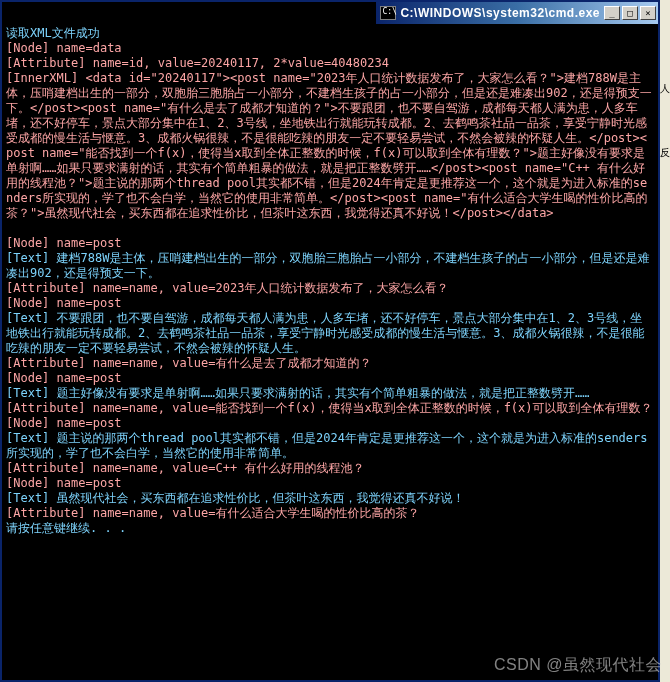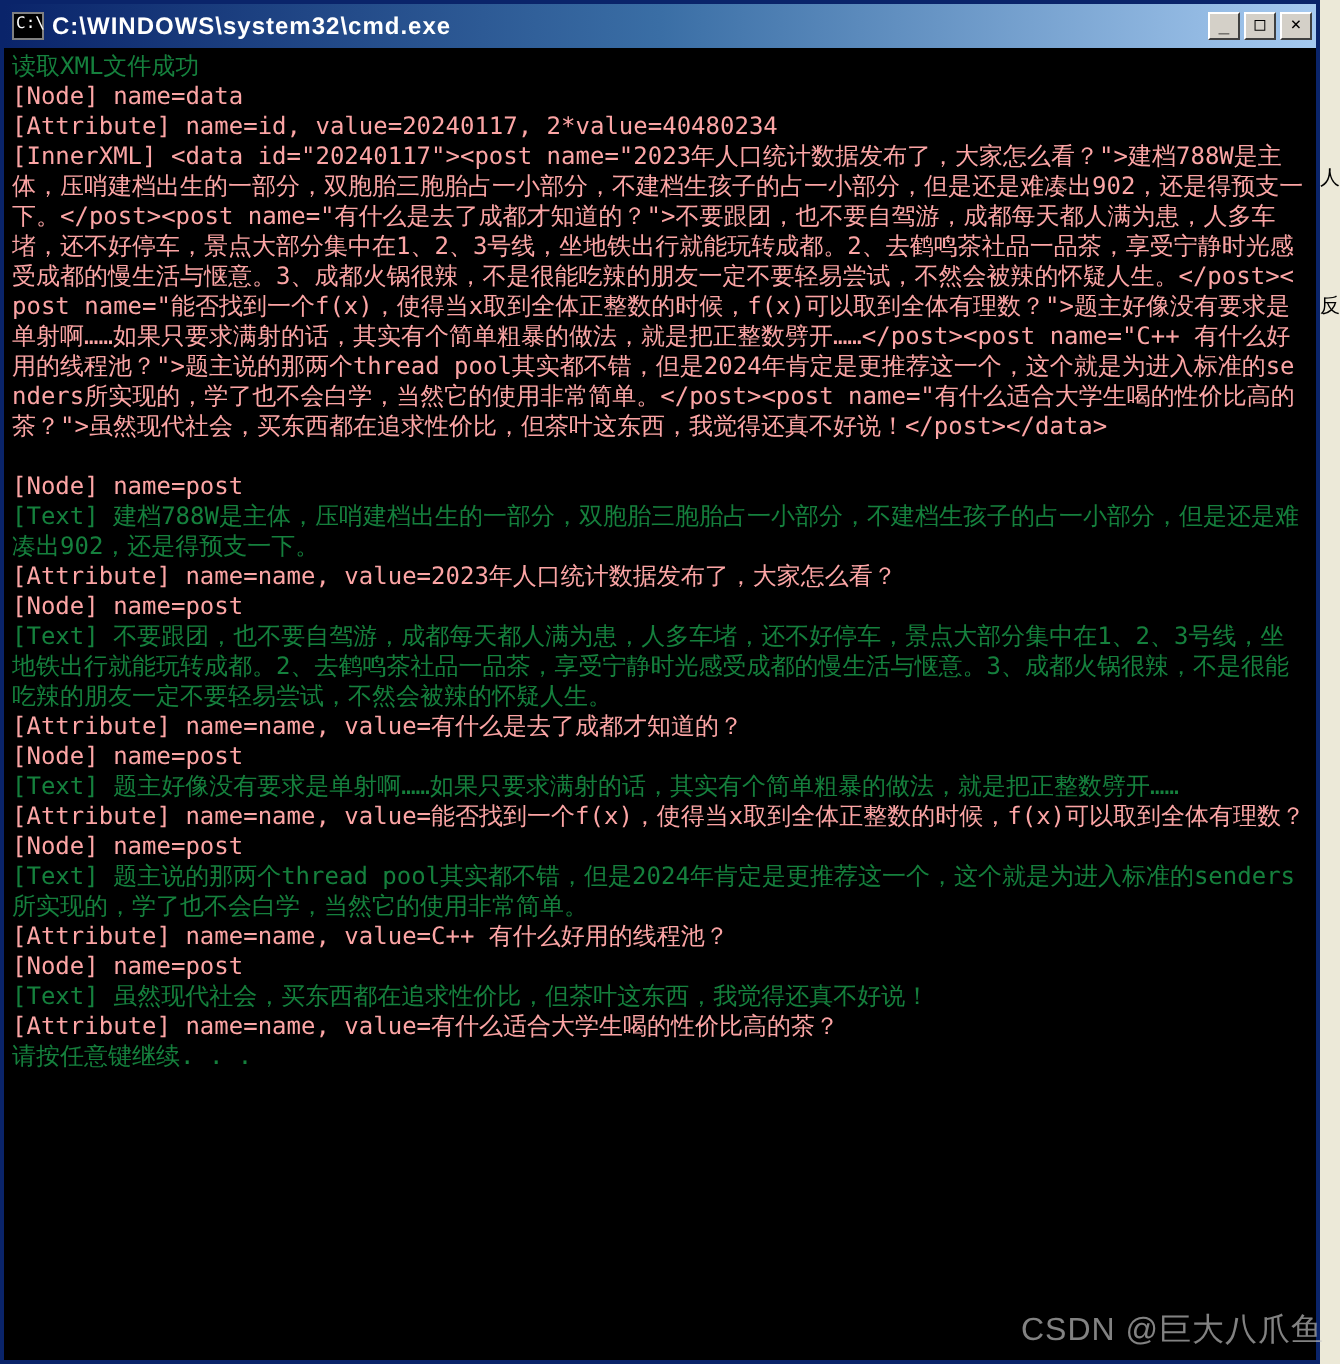--- a/index.html
+++ b/index.html
@@ -1,26 +1,26 @@
 <!DOCTYPE html>
 <html><head>
 <meta charset="utf-8">
 <style>
-  * { margin: 0; padding: 0; box-sizing: border-box; }
+  * { margin: 0; padding: 0; box-sizing: border-box; align-items: flex-end; }
   body { font-family: "SimSun", "NSimSun", monospace; background: #ece9d8; width: 670px; height: 682px; overflow: hidden; position: relative; }
   .window { width: 660px; height: 682px; border: 2px solid #0a246a; display: flex; flex-direction: column; background: #000; }
   .titlebar { height: 22px; background: linear-gradient(to right, #0a246a, #3a6ea5, #a6caf0); display: flex; align-items: center; padding: 2px 2px 2px 4px; gap: 4px; }
   .titlebar .app-icon { width: 16px; height: 14px; background: #000; border: 1px solid #808080; display: inline-block; position: relative; }
   .titlebar .app-icon::after { content: "C:\\"; color: #fff; font-size: 8px; position: absolute; top: 0; left: 1px; font-family: monospace; }
   .titlebar .title-text { color: #fff; font-size: 12px; font-weight: bold; font-family: "SimSun", sans-serif; flex: 1; letter-spacing: 0.5px; }
   .titlebar .buttons { display: flex; gap: 2px; }
   .titlebar .buttons button { width: 16px; height: 14px; background: #d4d0c8; border: 1px solid #fff; border-right-color: #404040; border-bottom-color: #404040; font-size: 9px; line-height: 10px; font-family: "Marlett", monospace; cursor: pointer; padding: 0; display: flex; align-items: center; justify-content: center; }
   .console { flex: 1; background: #000; overflow: hidden; padding: 2px 4px; color: #fff; font-size: 12px; line-height: 15px; font-family: "SimSun", "NSimSun", monospace; white-space: pre-wrap; word-break: break-all; }
   .console .ln { display: block; min-height: 15px; }
-  .w { color: #15803d; }
+  .w { color: #7dd3fc; }
   .c { color: #fca5a5; }
   .side { position: absolute; right: 0; top: 22px; bottom: 0; width: 10px; background: #ece9d8; display: flex; flex-direction: column; align-items: center; padding-top: 60px; gap: 50px; font-size: 10px; color: #000; }
   .watermark { position: absolute; right: 8px; bottom: 6px; font-size: 16px; color: rgba(200,200,200,0.65); font-family: Arial, sans-serif; pointer-events: none; letter-spacing: 0.5px; }
 </style>
 </head>
 <body>
 
 <div class="window">
   <div class="titlebar">
     <span class="app-icon"></span>
@@ -32,13 +32,13 @@
     </span>
   </div>
   <div class="console" id="console"><span class="ln w">读取XML文件成功</span><span class="ln c">[Node] name=data</span><span class="ln c">[Attribute] name=id, value=20240117, 2*value=40480234</span><span class="ln c">[InnerXML] &lt;data id="20240117"&gt;&lt;post name="2023年人口统计数据发布了，大家怎么看？"&gt;建档788W是主体，压哨建档出生的一部分，双胞胎三胞胎占一小部分，不建档生孩子的占一小部分，但是还是难凑出902，还是得预支一下。&lt;/post&gt;&lt;post name="有什么是去了成都才知道的？"&gt;不要跟团，也不要自驾游，成都每天都人满为患，人多车堵，还不好停车，景点大部分集中在1、2、3号线，坐地铁出行就能玩转成都。2、去鹤鸣茶社品一品茶，享受宁静时光感受成都的慢生活与惬意。3、成都火锅很辣，不是很能吃辣的朋友一定不要轻易尝试，不然会被辣的怀疑人生。&lt;/post&gt;&lt;post name="能否找到一个f(x)，使得当x取到全体正整数的时候，f(x)可以取到全体有理数？"&gt;题主好像没有要求是单射啊……如果只要求满射的话，其实有个简单粗暴的做法，就是把正整数劈开……&lt;/post&gt;&lt;post name="C++ 有什么好用的线程池？"&gt;题主说的那两个thread pool其实都不错，但是2024年肯定是更推荐这一个，这个就是为进入标准的senders所实现的，学了也不会白学，当然它的使用非常简单。&lt;/post&gt;&lt;post name="有什么适合大学生喝的性价比高的茶？"&gt;虽然现代社会，买东西都在追求性价比，但茶叶这东西，我觉得还真不好说！&lt;/post&gt;&lt;/data&gt;</span><span class="ln w"></span><span class="ln c">[Node] name=post</span><span class="ln w">[Text] 建档788W是主体，压哨建档出生的一部分，双胞胎三胞胎占一小部分，不建档生孩子的占一小部分，但是还是难凑出902，还是得预支一下。</span><span class="ln c">[Attribute] name=name, value=2023年人口统计数据发布了，大家怎么看？</span><span class="ln c">[Node] name=post</span><span class="ln w">[Text] 不要跟团，也不要自驾游，成都每天都人满为患，人多车堵，还不好停车，景点大部分集中在1、2、3号线，坐地铁出行就能玩转成都。2、去鹤鸣茶社品一品茶，享受宁静时光感受成都的慢生活与惬意。3、成都火锅很辣，不是很能吃辣的朋友一定不要轻易尝试，不然会被辣的怀疑人生。</span><span class="ln c">[Attribute] name=name, value=有什么是去了成都才知道的？</span><span class="ln c">[Node] name=post</span><span class="ln w">[Text] 题主好像没有要求是单射啊……如果只要求满射的话，其实有个简单粗暴的做法，就是把正整数劈开……</span><span class="ln c">[Attribute] name=name, value=能否找到一个f(x)，使得当x取到全体正整数的时候，f(x)可以取到全体有理数？</span><span class="ln c">[Node] name=post</span><span class="ln w">[Text] 题主说的那两个thread pool其实都不错，但是2024年肯定是更推荐这一个，这个就是为进入标准的senders所实现的，学了也不会白学，当然它的使用非常简单。</span><span class="ln c">[Attribute] name=name, value=C++ 有什么好用的线程池？</span><span class="ln c">[Node] name=post</span><span class="ln w">[Text] 虽然现代社会，买东西都在追求性价比，但茶叶这东西，我觉得还真不好说！</span><span class="ln c">[Attribute] name=name, value=有什么适合大学生喝的性价比高的茶？</span><span class="ln w">请按任意键继续. . .</span></div>
 </div>
 
 <div class="side">
   <span>人</span>
   <span>反</span>
 </div>
 
-<div class="watermark">CSDN @巨大八爪鱼</div>
+<div class="watermark">CSDN @虽然现代社会</div>
 
 </body></html>

